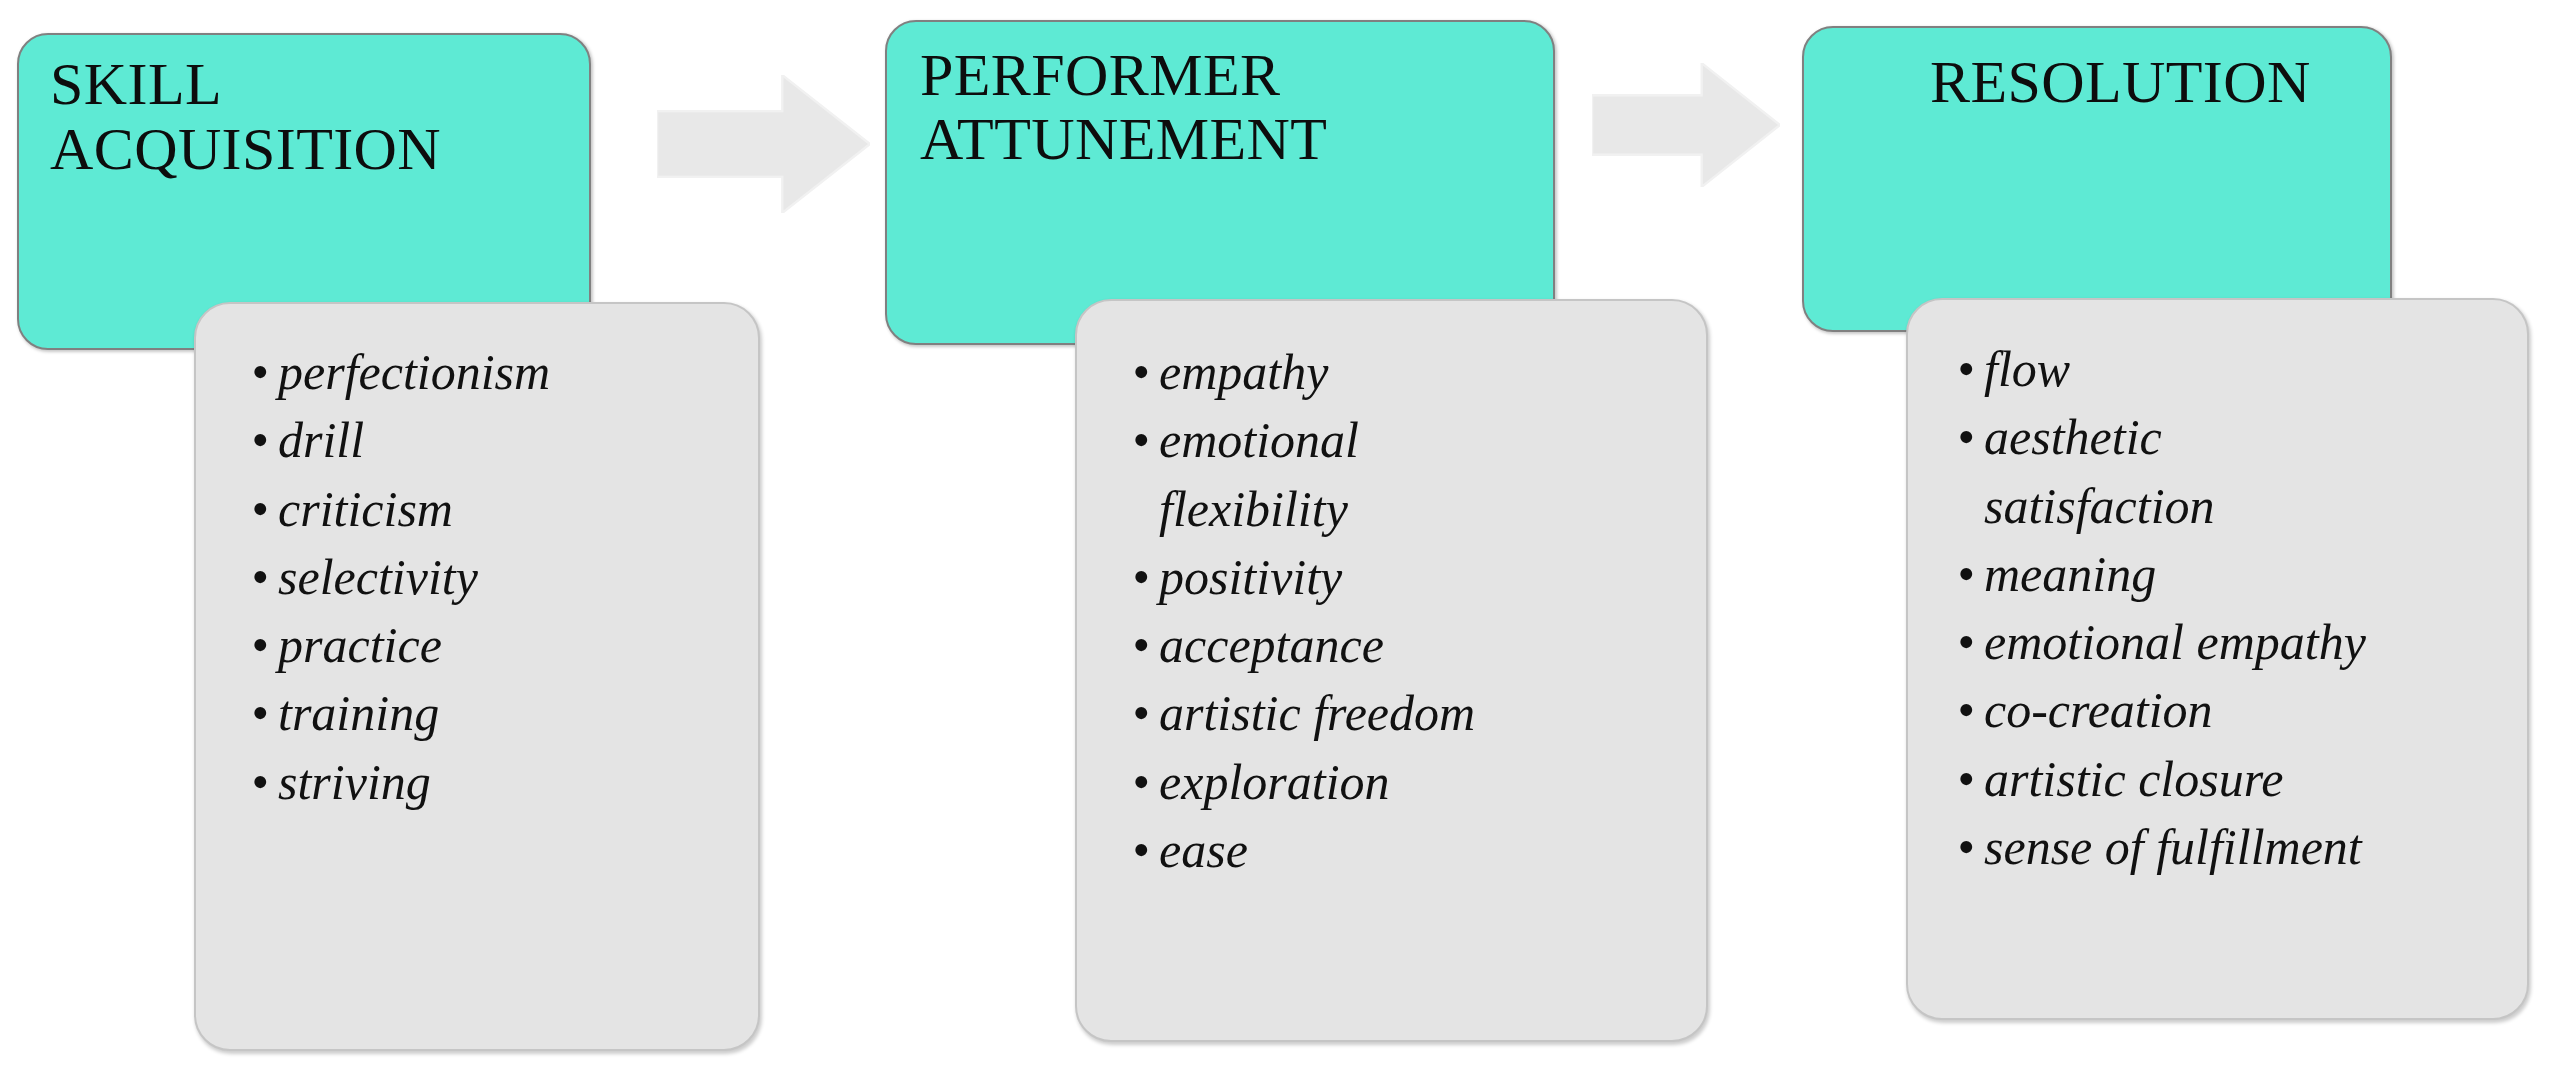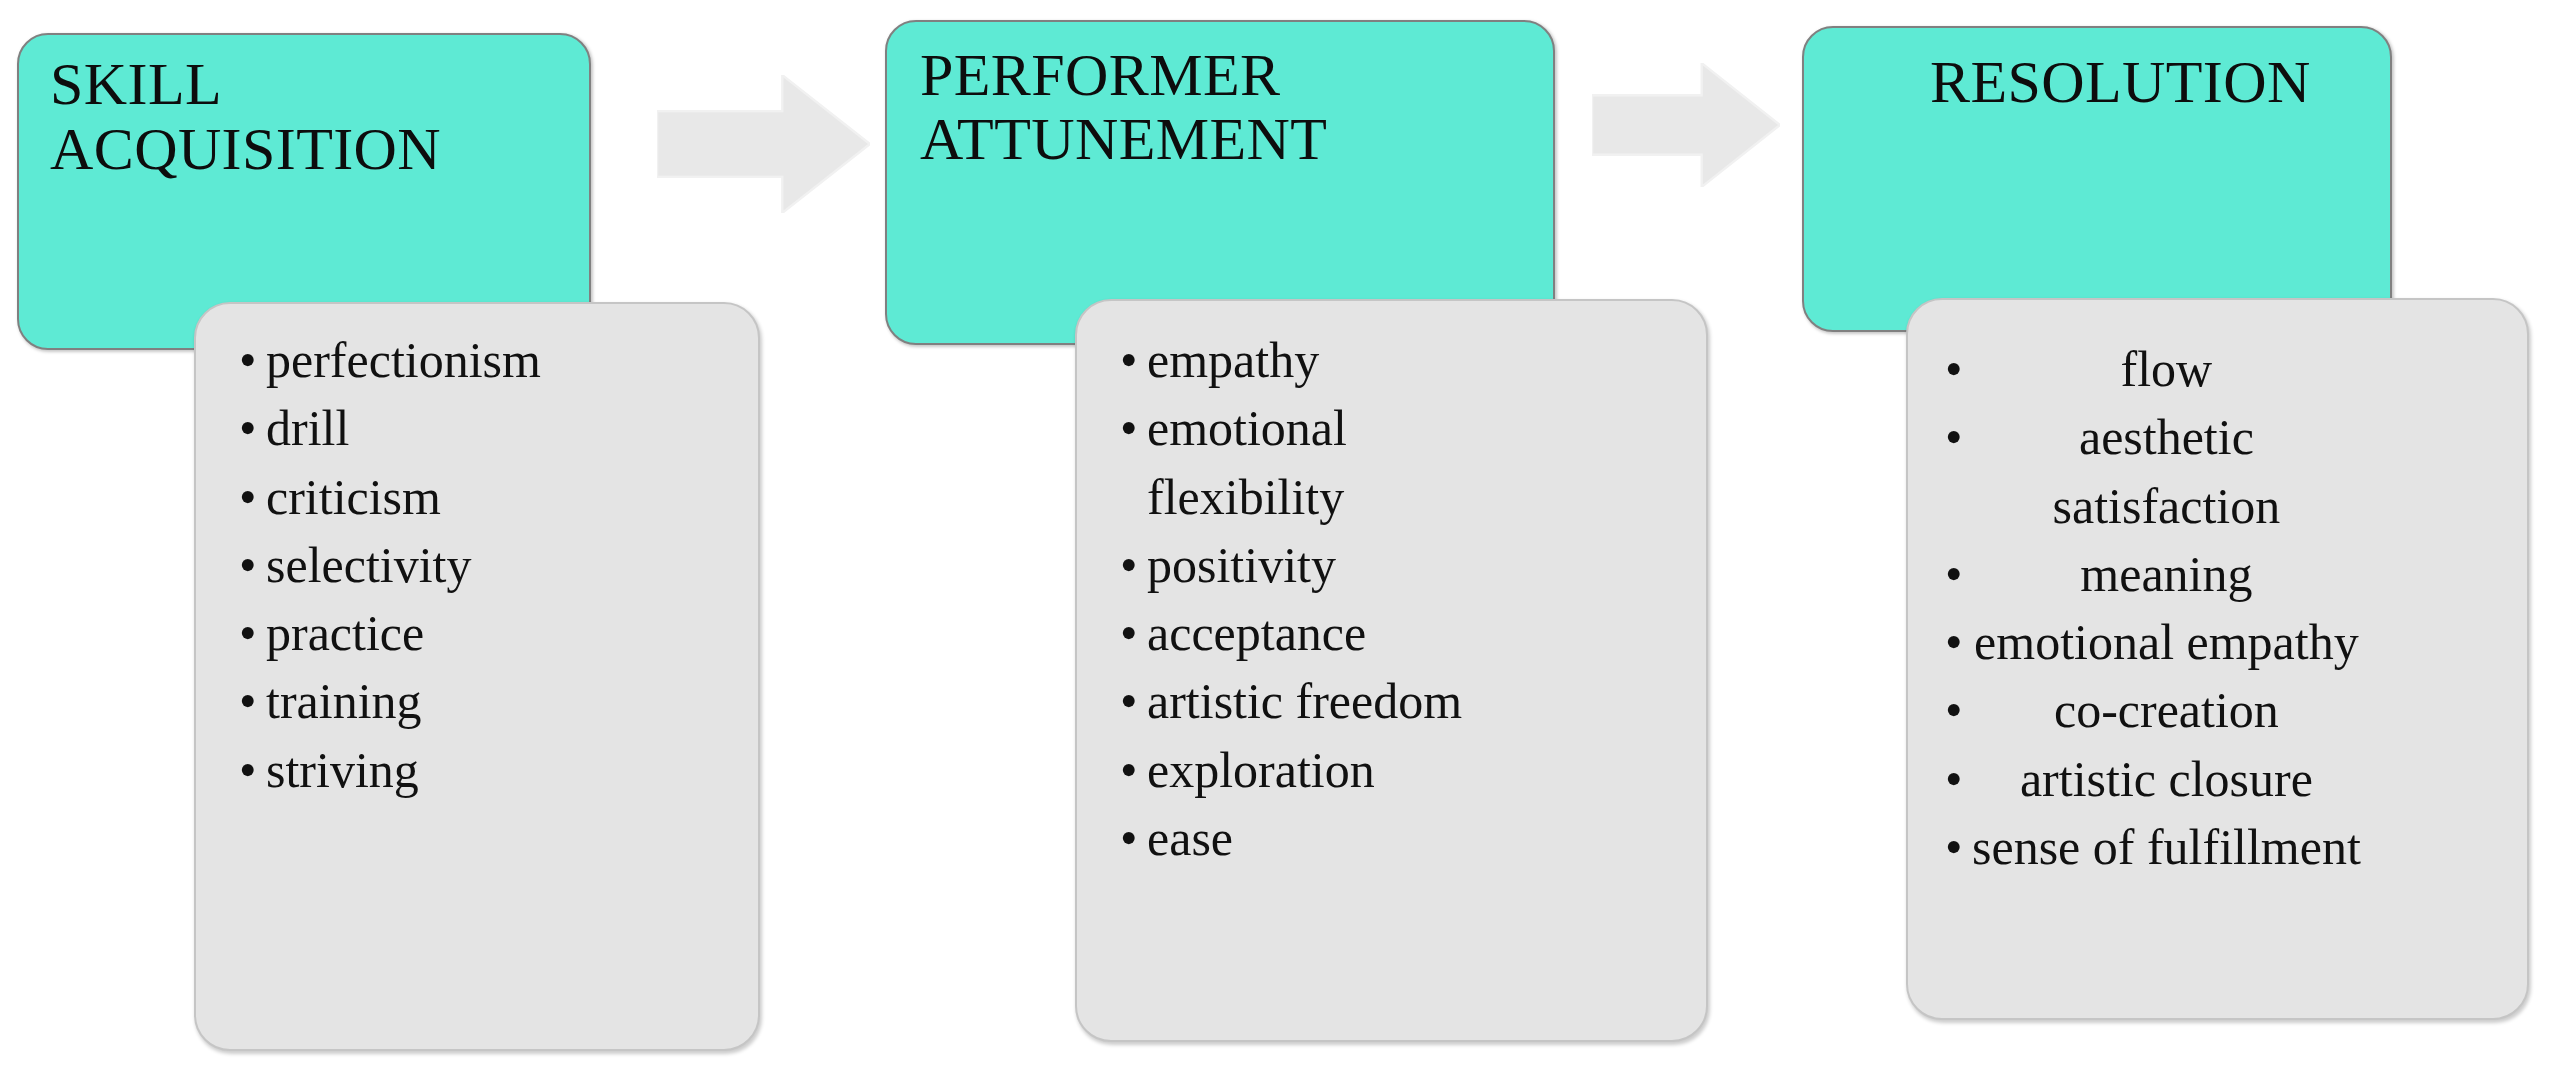--- a/index.html
+++ b/index.html
@@ -60,22 +60,23 @@
     box-sizing: border-box;
     background: #e4e4e4;
     border: 2.4px solid #c5c5c5;
     border-radius: 36px;
     box-shadow: 1.6px 2.4px 3.9px rgba(0,0,0,0.20);
     z-index: 3;
   }
   .bullet-list {
     position: absolute;
     list-style: none;
-    margin: 0;
+    margin: 12px;
     padding: 0;
+    font-style: italic;
   }
   .bullet-list li {
     position: relative;
     font-size: 50px;
     line-height: 1.365;
     color: #111111;
     padding-left: 27px;
     white-space: pre-line;
   }
   .bullet-list li::before {
@@ -88,21 +89,21 @@
     color: #111111;
   }
 
   #list-box-1 { left: 194px;  top: 302px; width: 566px; height: 749px; }
   #list-box-1 .bullet-list { left: 43px; top: 22px; }
 
   #list-box-2 { left: 1075px; top: 299px; width: 633px; height: 743px; padding-left: 34px; }
   #list-box-2 .bullet-list { left: 43px; top: 25px; }
 
   #list-box-3 { left: 1906px; top: 298px; width: 623px; height: 722px; }
-  #list-box-3 .bullet-list { left: 37px; top: 35px; text-align: center; }
+  #list-box-3 .bullet-list { left: 37px; top: 23px; }
 
   
   .flow-arrow {
     position: absolute;
     z-index: 1;
   }
   #flow-arrow-1 { left: 657px;  top: 75px; width: 213px; height: 138px; }
   #flow-arrow-2 { left: 1592px; top: 63px; width: 188px; height: 124px; }
 </style>
 </head>

